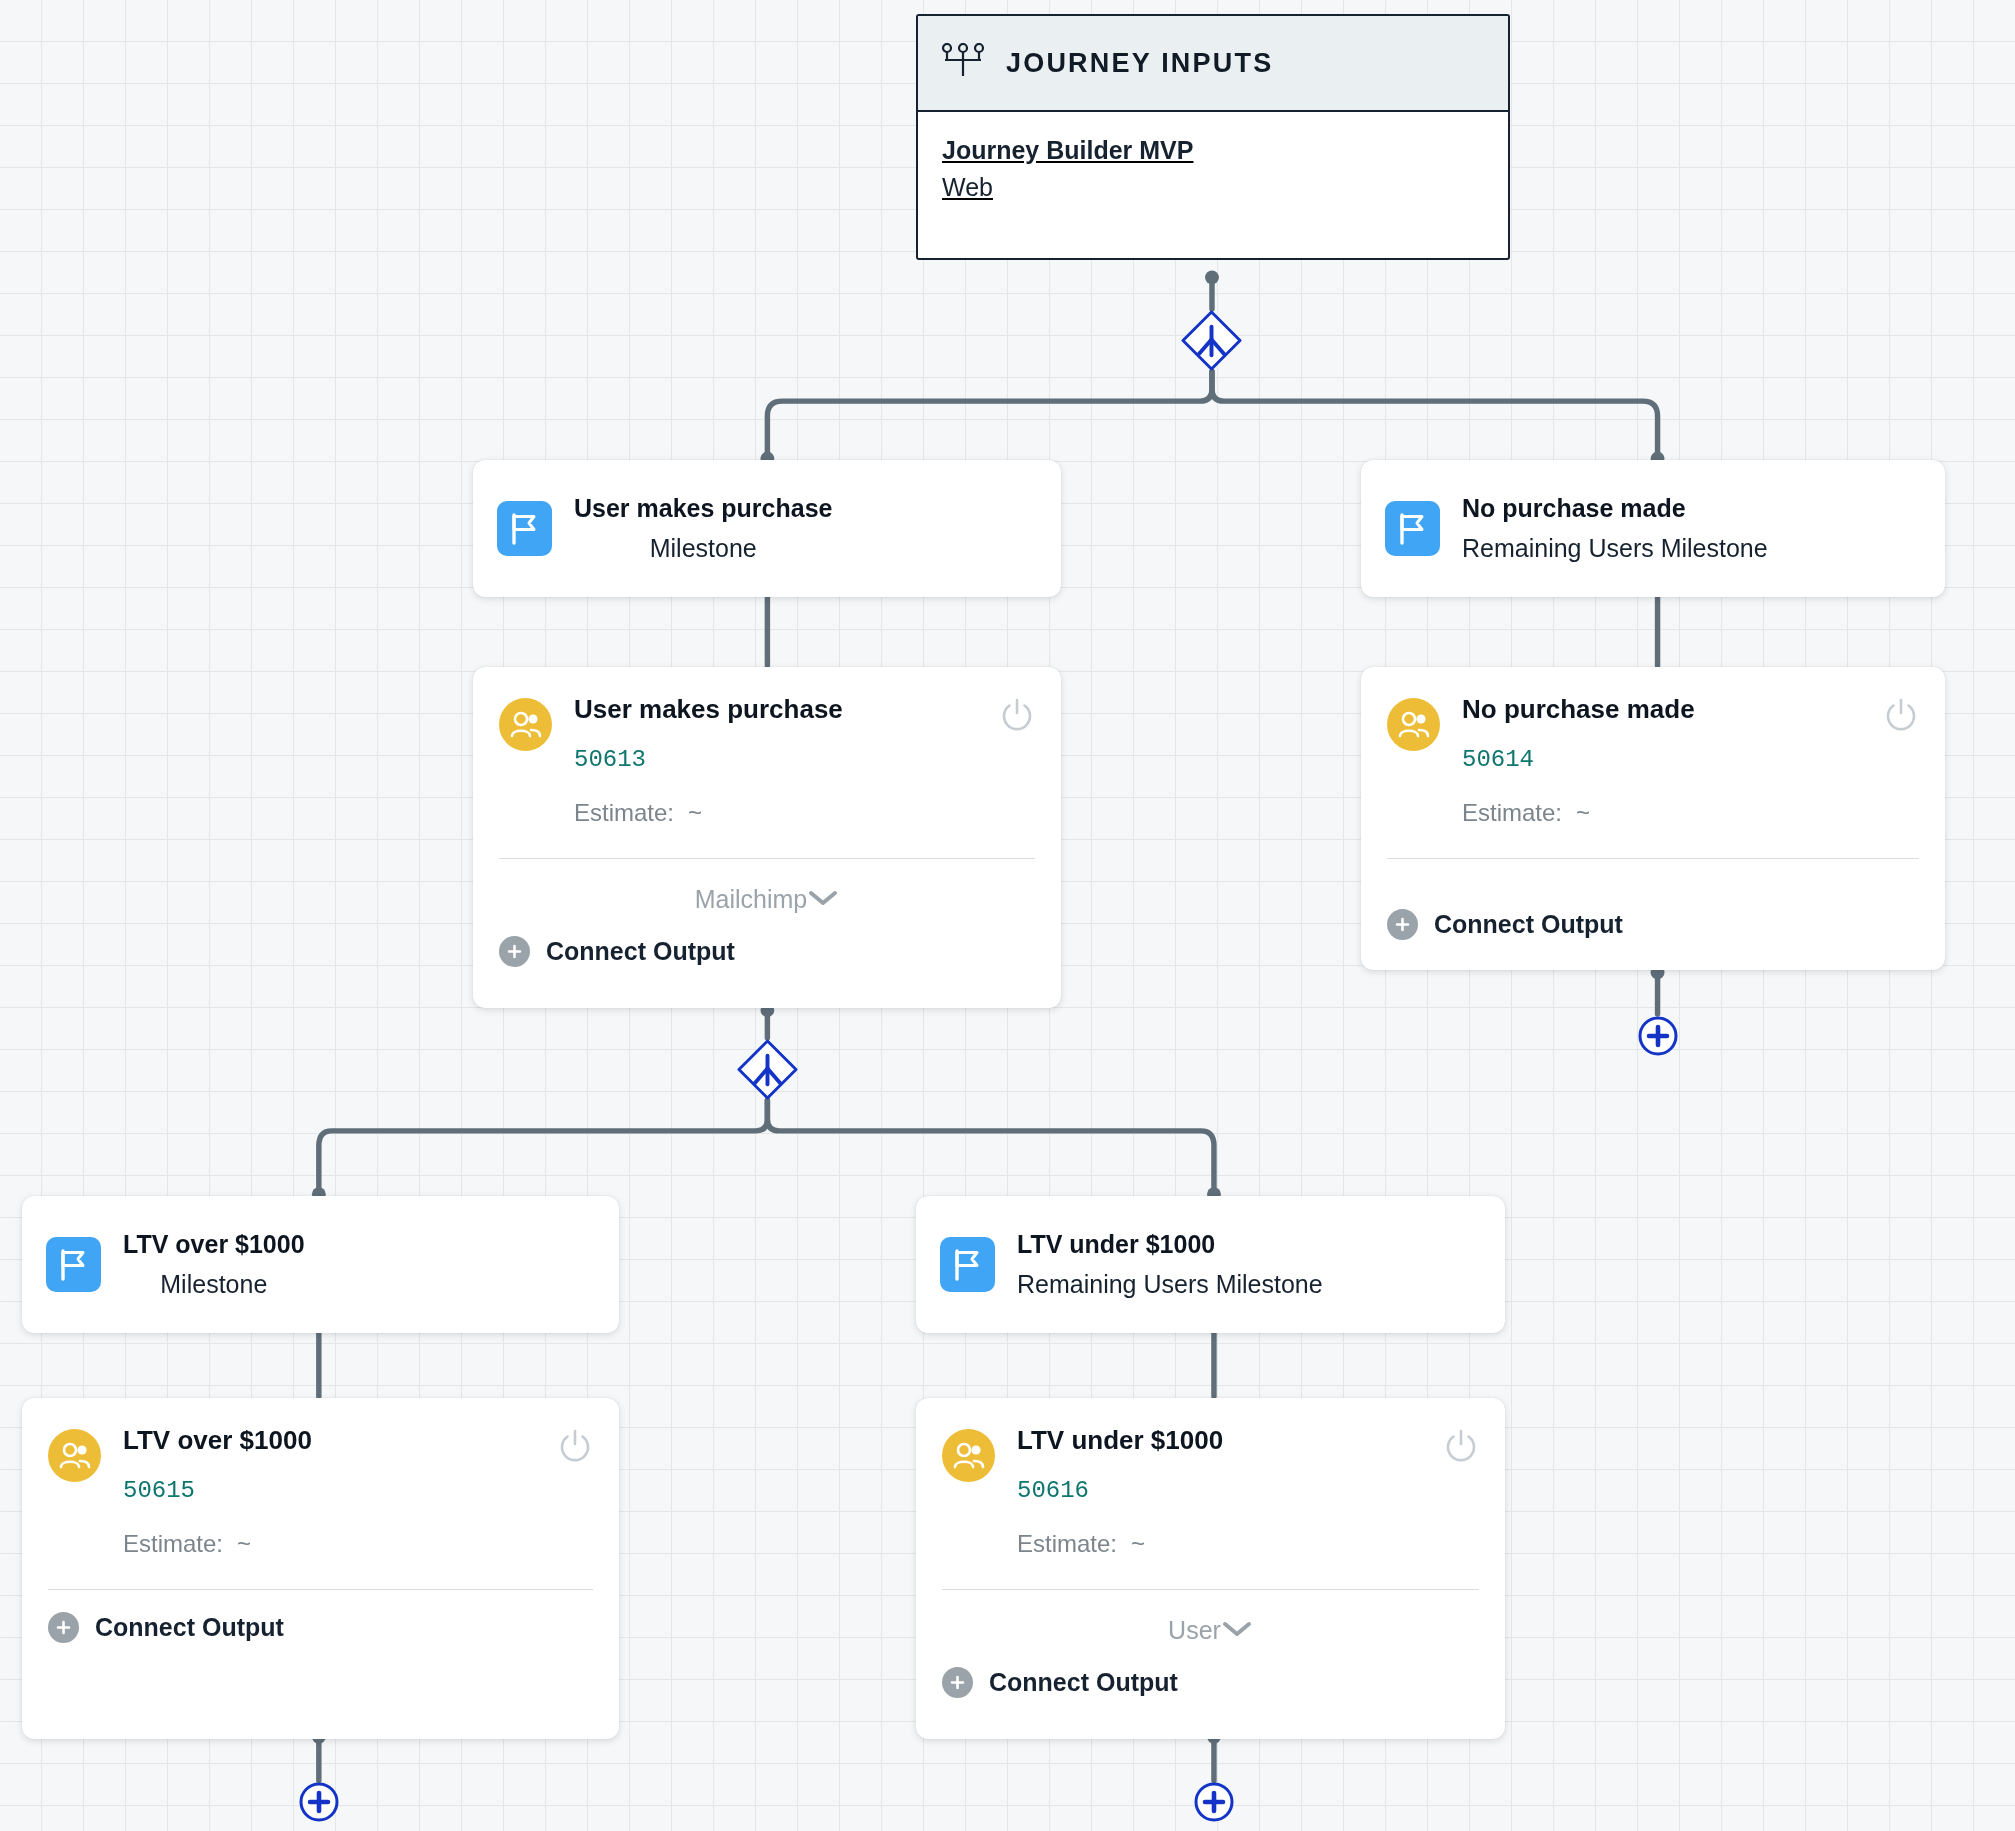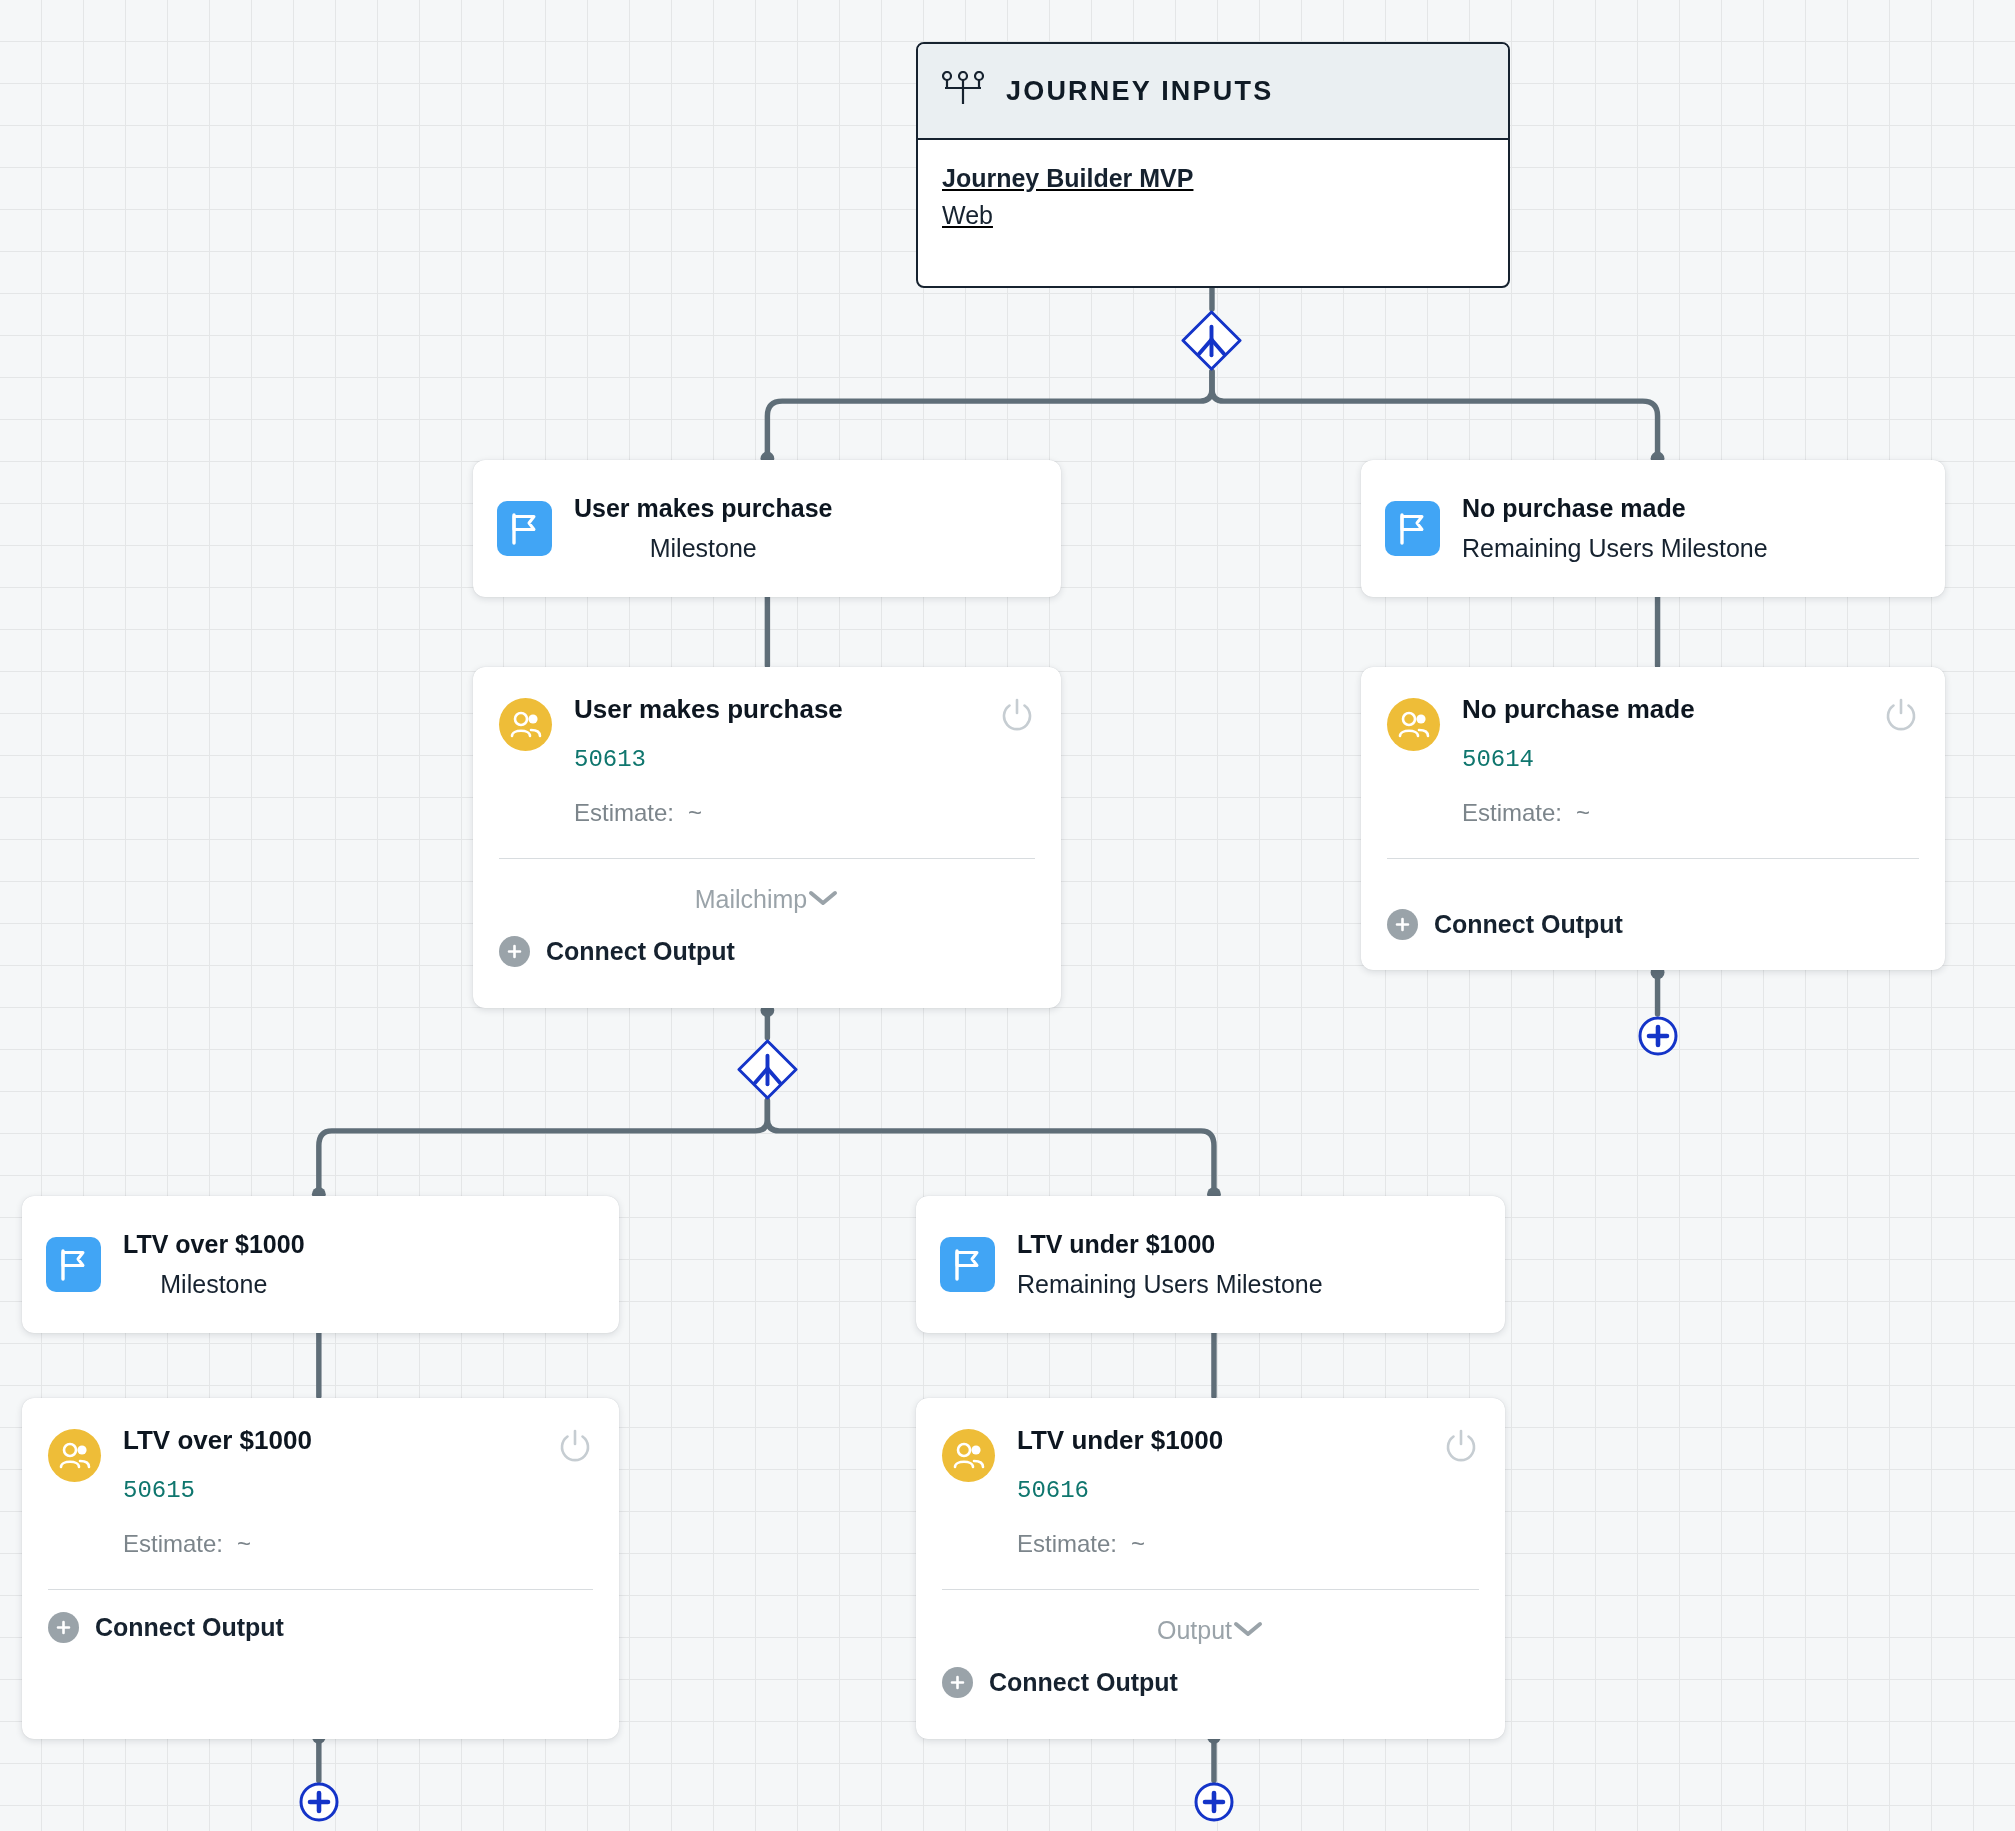--- a/index.html
+++ b/index.html
@@ -28,26 +28,26 @@
     top: 0; left: 0;
     width: 2016px;
     height: 1832px;
     pointer-events: none;
   }
 
   
   .journey-inputs {
     position: absolute;
     left: 916px;
-    top: 42px;
+    top: 14px;
     width: 594px;
     height: 246px;
     background: #ffffff;
     border: 2.5px solid #16222f;
-    border-radius: 8px;
+    border-radius: 3px;
     overflow: hidden;
     z-index: 5;
   }
   .ji-header {
     height: 96px;
     background: #eaeff2;
     border-bottom: 2.5px solid #16222f;
     display: flex;
     align-items: center;
     padding-left: 24px;
@@ -486,21 +486,21 @@
       </div>
       <span class="au-power">
         <svg width="36" height="36" viewBox="0 0 36 36" xmlns="http://www.w3.org/2000/svg">
           <path d="M25.5,8.5 A13,13 0 1 1 10.5,8.5" fill="none" stroke="#c6cdd2" stroke-width="2.6" stroke-linecap="round"></path>
           <path d="M18,3 L18,16" stroke="#c6cdd2" stroke-width="2.6" stroke-linecap="round"></path>
         </svg>
       </span>
     </div>
     <div class="au-divider"></div>
     <div class="au-integration">
-      <span class="au-integration-name">Output</span>
+      <span class="au-integration-name">User</span>
       <span>
         <svg width="32" height="20" viewBox="0 0 32 20" xmlns="http://www.w3.org/2000/svg">
           <path d="M4,5 L16,15 L28,5" fill="none" stroke="#9aa3a9" stroke-width="4" stroke-linecap="round" stroke-linejoin="round"></path>
         </svg>
       </span>
     </div>
     <div class="au-connect">
       <span class="au-plus">
         <svg width="17" height="17" viewBox="0 0 17 17" xmlns="http://www.w3.org/2000/svg">
           <path d="M8.5,3 L8.5,14 M3,8.5 L14,8.5" stroke="#ffffff" stroke-width="2.6" stroke-linecap="round"></path>

